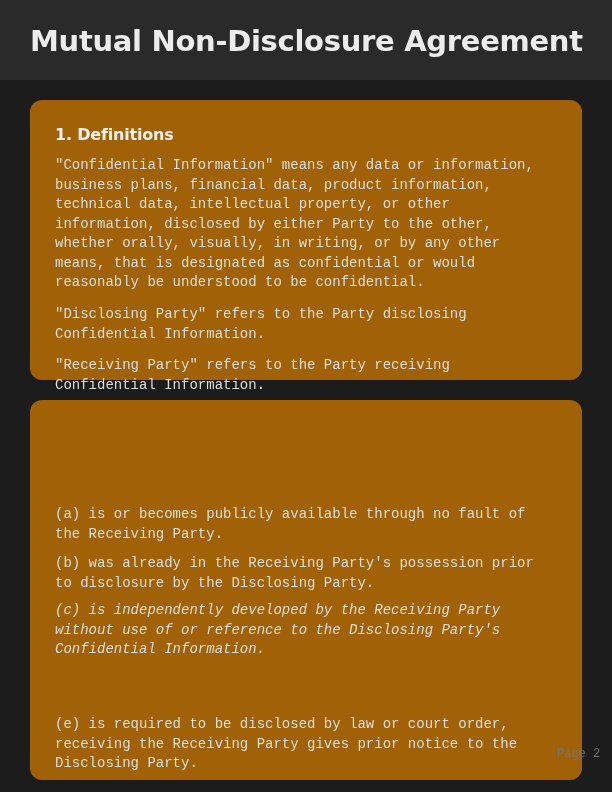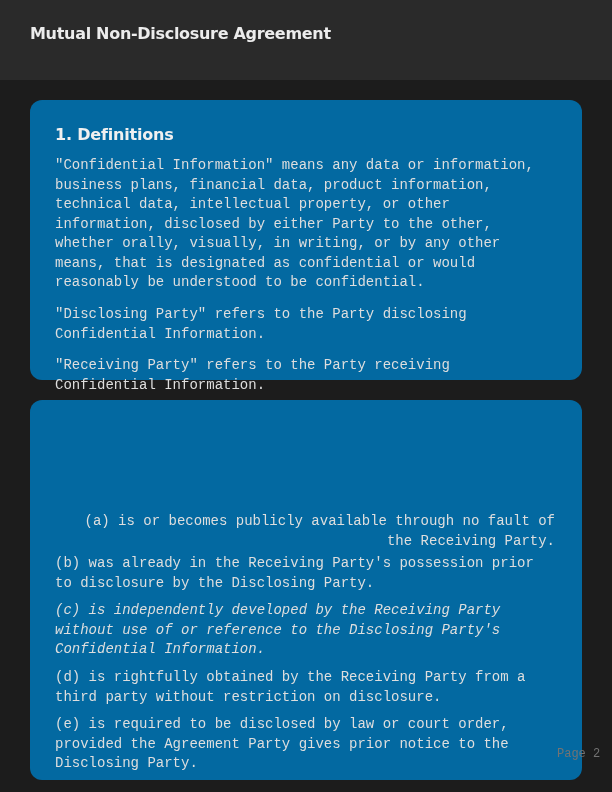--- a/index.html
+++ b/index.html
@@ -8,26 +8,26 @@
     background:#1c1c1c; position:relative;
     font-family:"Liberation Mono", monospace;
   }
   .header {
     position:absolute; left:0; top:0; width:612px; height:80px;
     background:#2a2a2a;
   }
   .title {
     position:absolute; left:30px; top:24px;
     font-family:"DejaVu Sans", sans-serif; font-weight:bold;
-    font-size:16px; color:#ececec; letter-spacing:-0.3px;
+    font-size:29px; color:#ececec; letter-spacing:-0.3px;
     white-space:nowrap;
   }
   .card {
     position:absolute; left:30px; width:552px;
-    background:#0369a1; border-radius:12px;
+    background:#a16207; border-radius:12px;
   }
   .heading {
     position:absolute; left:25px;
     font-family:"DejaVu Sans", sans-serif; font-weight:bold;
     font-size:16px; color:#f0f0f0; white-space:nowrap; letter-spacing:-0.2px;
   }
   .para {
     position:absolute; left:25px; width:500px;
     font-family:"Liberation Mono", monospace;
     font-size:14px; line-height:19.5px; color:#dedede;
@@ -55,27 +55,25 @@
 means, that is designated as confidential or would
 reasonably be understood to be confidential.</p>
   <p class="para" style="top:205px;">"Disclosing Party" refers to the Party disclosing
 Confidential Information.</p>
 </div>
 
 <p class="para" style="left:55px;top:356px;">"Receiving Party" refers to the Party receiving
 Confidential Information.</p>
 
 <div class="card" style="top:400px;height:380px;">
-  <p class="para" style="top:112px;text-align:right;">(a) is or becomes publicly available through no fault of
+  <p class="para" style="top:105px;">(a) is or becomes publicly available through no fault of
 the Receiving Party.</p>
   <p class="para" style="top:154px;">(b) was already in the Receiving Party's possession prior
 to disclosure by the Disclosing Party.</p>
   <p class="para" style="top:201px;font-style:italic;">(c) is independently developed by the Receiving Party
 without use of or reference to the Disclosing Party's
 Confidential Information.</p>
-  <p class="para" style="top:268px;">(d) is rightfully obtained by the Receiving Party from a
-third party without restriction on disclosure.</p>
   <p class="para" style="top:315px;">(e) is required to be disclosed by law or court order,
-provided the Agreement Party gives prior notice to the
+receiving the Receiving Party gives prior notice to the
 Disclosing Party.</p>
 </div>
 
 <div class="page-num">Page 2</div>
 
 </body></html>

